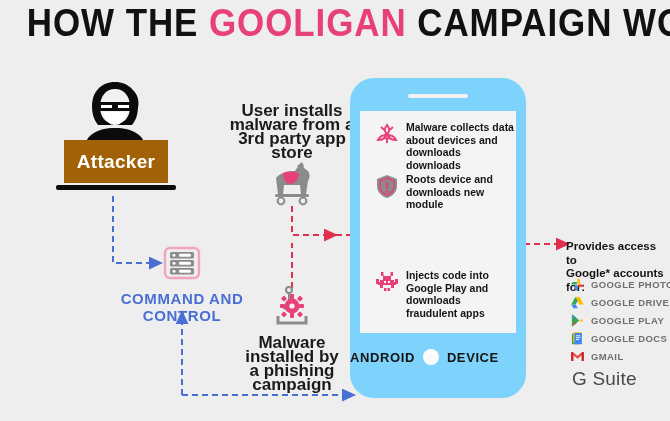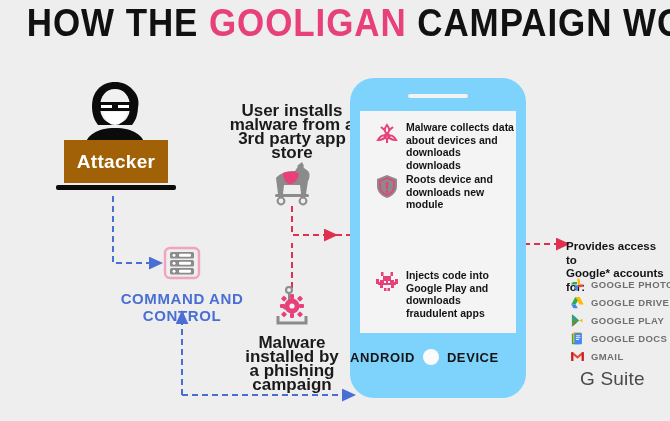--- a/index.html
+++ b/index.html
@@ -99,21 +99,21 @@
   .glist{left:570px;top:275px;width:100px;}
   .grow{
     display:flex;align-items:center;gap:6px;height:18px;
   }
   .grow .gname{
     font-family:"Liberation Sans Narrow","Liberation Sans",sans-serif;
     font-weight:bold;font-size:9.5px;color:#6f6f6f;letter-spacing:0.4px;
     white-space:nowrap;
   }
   .gsuite{
-    margin-top:3px;margin-left:10px;
+    margin-top:3px;margin-left:2px;
     font-family:"Liberation Sans","DejaVu Sans",sans-serif;
     font-size:19px;color:#4a4a4a;letter-spacing:0.2px;
   }
   .gsuite b{font-weight:normal;}
 
   svg{display:block;overflow:visible;}
 </style>
 </head>
 <body>
 

